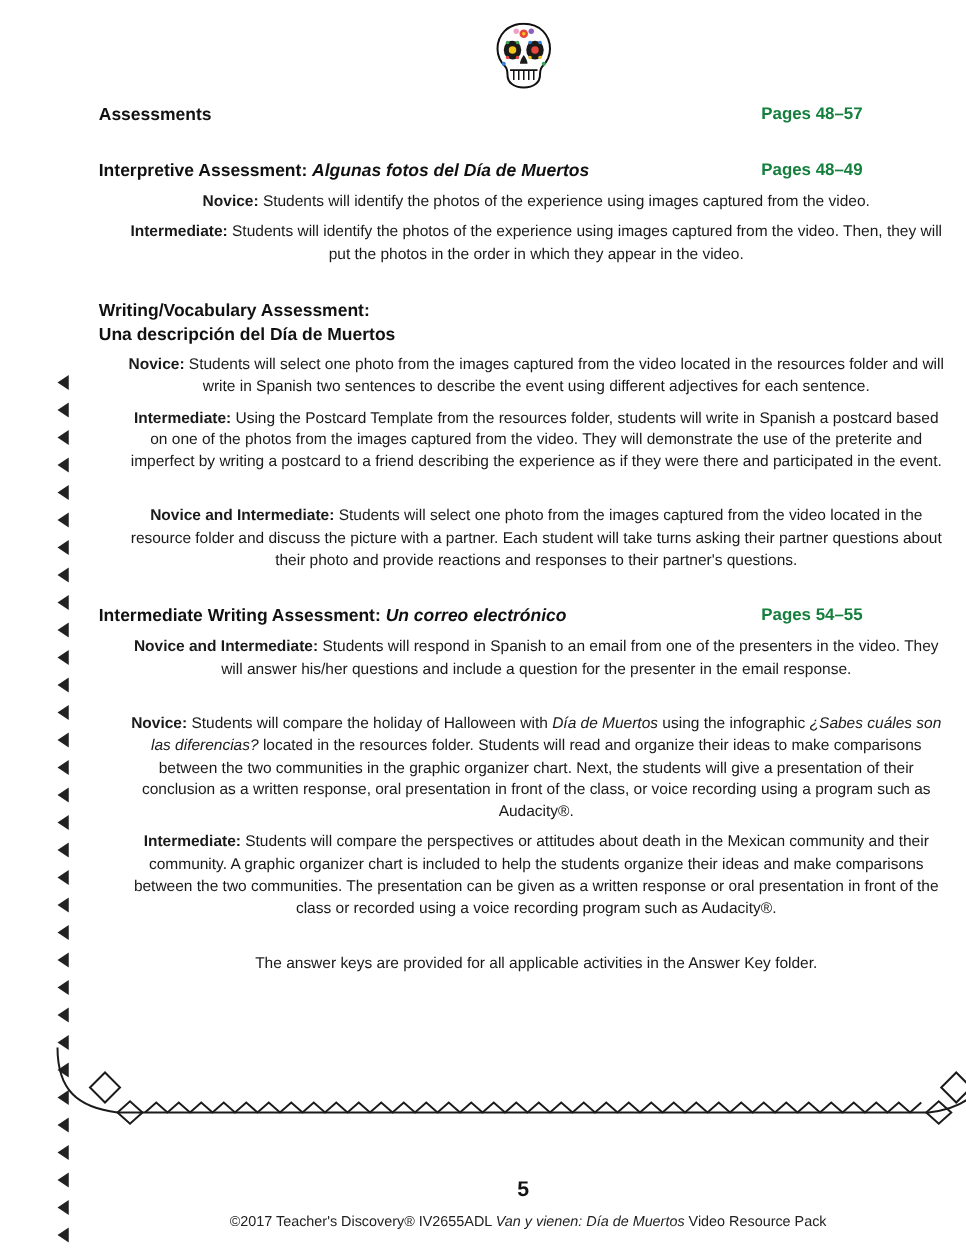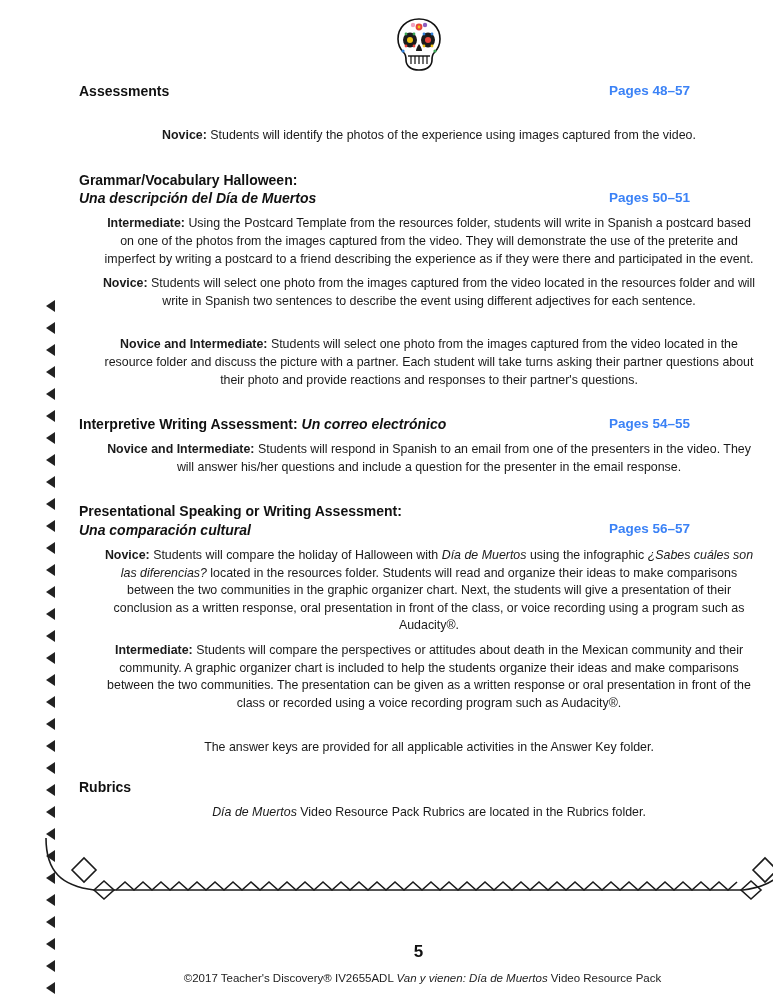--- a/index.html
+++ b/index.html
@@ -74,39 +74,38 @@
   }
   .heading-block {
     flex: 1 1 auto;
     padding-right: 12px;
   }
   .pages {
     flex: 0 0 auto;
     width: 150px;
     font-size: 13.5px;
     font-weight: bold;
-    color: #3b82f6;
+    color: #15803d;
     padding-top: 1px;
   }
   .pages.one-line-offset { padding-top: 19px; }
 
   h2.section-title {
     font-size: 14px;
     font-weight: bold;
     margin: 0;
     line-height: 1.35;
     color: #111;
   }
   h2.section-title .ital {
     font-style: italic;
   }
   .title-line2 {
     font-size: 14px;
     font-weight: bold;
-    font-style: italic;
     margin: 0;
     line-height: 1.35;
   }
 
   .group { margin-top: 26px; }
   .group.tight { margin-top: 22px; }
 
   p.para {
     font-size: 12.4px;
     line-height: 1.42;
@@ -259,74 +258,64 @@
   <div class="content">
 
     <div class="row top-row">
       <div class="heading-block">
         <h2 class="section-title">Assessments</h2>
       </div>
       <div class="pages">Pages 48–57</div>
     </div>
 
     <div class="group">
-      <p class="para"><b>Novice:</b><span> Students will identify the photos of the experience using images captured from the video.</span></p>
-    </div>
-
-    <div class="group">
       <div class="row">
         <div class="heading-block">
-          <h2 class="section-title">Grammar/Vocabulary Halloween:</h2>
+          <h2 class="section-title"><span>Interpretive Assessment: </span><span class="ital">Algunas fotos del Día de Muertos</span></h2>
+        </div>
+        <div class="pages">Pages 48–49</div>
+      </div>
+      <p class="para"><b>Novice:</b><span> Students will identify the photos of the experience using images captured from the video.</span></p>
+      <p class="para"><b>Intermediate:</b><span> Students will identify the photos of the experience using images captured from the video. Then, they will put the photos in the order in which they appear in the video.</span></p>
+    </div>
+
+    <div class="group">
+      <div class="row">
+        <div class="heading-block">
+          <h2 class="section-title">Writing/Vocabulary Assessment:</h2>
           <div class="title-line2">Una descripción del Día de Muertos</div>
         </div>
-        <div class="pages one-line-offset">Pages 50–51</div>
       </div>
+      <p class="para"><b>Novice:</b><span> Students will select one photo from the images captured from the video located in the resources folder and will write in Spanish two sentences to describe the event using different adjectives for each sentence.</span></p>
       <p class="para"><b>Intermediate:</b><span> Using the Postcard Template from the resources folder, students will write in Spanish a postcard based on one of the photos from the images captured from the video. They will demonstrate the use of the preterite and imperfect by writing a postcard to a friend describing the experience as if they were there and participated in the event.</span></p>
-      <p class="para"><b>Novice:</b><span> Students will select one photo from the images captured from the video located in the resources folder and will write in Spanish two sentences to describe the event using different adjectives for each sentence.</span></p>
     </div>
 
     <div class="group">
       <p class="para"><b>Novice and Intermediate:</b><span> Students will select one photo from the images captured from the video located in the resource folder and discuss the picture with a partner. Each student will take turns asking their partner questions about their photo and provide reactions and responses to their partner's questions.</span></p>
     </div>
 
     <div class="group">
       <div class="row">
         <div class="heading-block">
-          <h2 class="section-title"><span>Interpretive Writing Assessment: </span><span class="ital">Un correo electrónico</span></h2>
+          <h2 class="section-title"><span>Intermediate Writing Assessment: </span><span class="ital">Un correo electrónico</span></h2>
         </div>
         <div class="pages">Pages 54–55</div>
       </div>
       <p class="para"><b>Novice and Intermediate:</b><span> Students will respond in Spanish to an email from one of the presenters in the video. They will answer his/her questions and include a question for the presenter in the email response.</span></p>
     </div>
 
     <div class="group">
-      <div class="row">
-        <div class="heading-block">
-          <h2 class="section-title">Presentational Speaking or Writing Assessment:</h2>
-          <div class="title-line2">Una comparación cultural</div>
-        </div>
-        <div class="pages one-line-offset">Pages 56–57</div>
-      </div>
       <p class="para"><b>Novice:</b><span> Students will compare the holiday of Halloween with </span><i>Día de Muertos</i><span> using the infographic </span><i>¿Sabes cuáles son las diferencias?</i><span> located in the resources folder. Students will read and organize their ideas to make comparisons between the two communities in the graphic organizer chart. Next, the students will give a presentation of their conclusion as a written response, oral presentation in front of the class, or voice recording using a program such as Audacity®.</span></p>
       <p class="para"><b>Intermediate:</b><span> Students will compare the perspectives or attitudes about death in the Mexican community and their community. A graphic organizer chart is included to help the students organize their ideas and make comparisons between the two communities. The presentation can be given as a written response or oral presentation in front of the class or recorded using a voice recording program such as Audacity®.</span></p>
     </div>
 
     <div class="group">
       <p class="para"><span>The answer keys are provided for all applicable activities in the Answer Key folder.</span></p>
     </div>
 
-    <div class="group tight">
-      <div class="row">
-        <div class="heading-block">
-          <h2 class="section-title">Rubrics</h2>
-        </div>
-        <div class="pages"></div>
-      </div>
-      <p class="para"><i>Día de Muertos</i><span> Video Resource Pack Rubrics are located in the Rubrics folder.</span></p>
-    </div>
 
   </div>
 
   <div class="zigzag-area">
     <svg width="773" height="110" viewBox="0 0 773 110" xmlns="http://www.w3.org/2000/svg">
       <g fill="none" stroke="#1b1b1b" stroke-width="1.6">
         <path d="M14 10 C 14 44, 30 58, 62 62 L 711 62 C 743 58, 759 44, 759 10"></path>
         <path d="M40 42 l12 -12 12 12 -12 12 z"></path>
         <path d="M62 62 l10 -9 10 9 -10 9 z"></path>
         <path d="M709 62 l10 -9 10 9 -10 9 z"></path>

